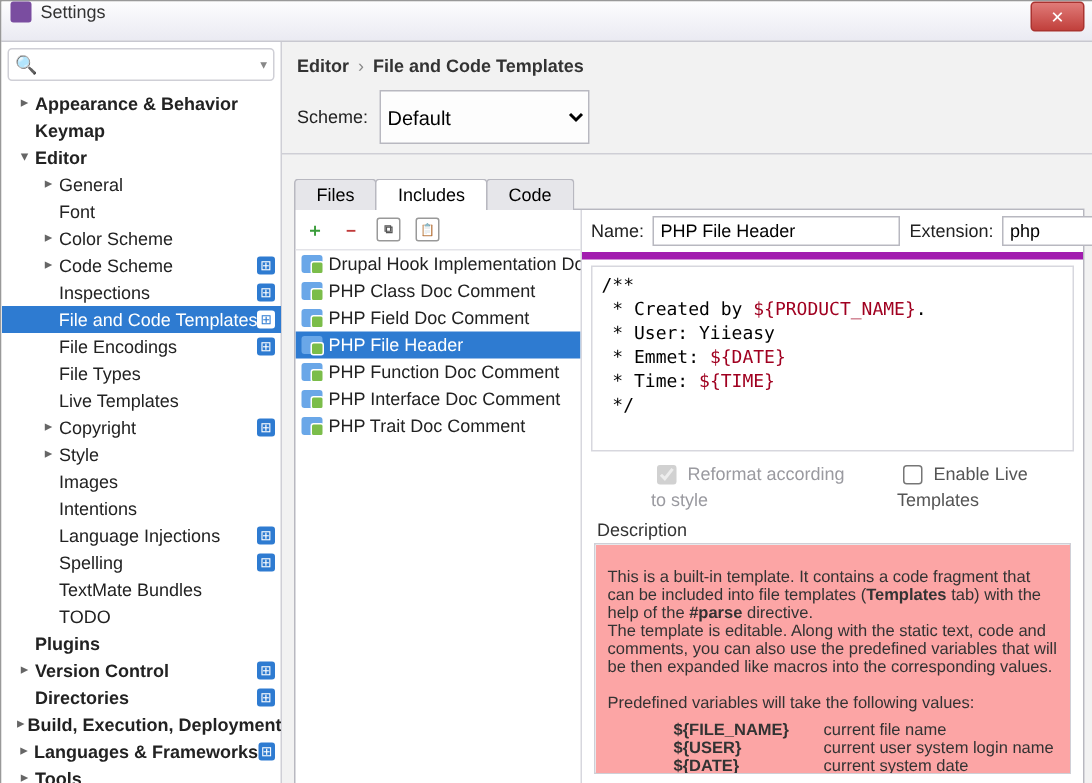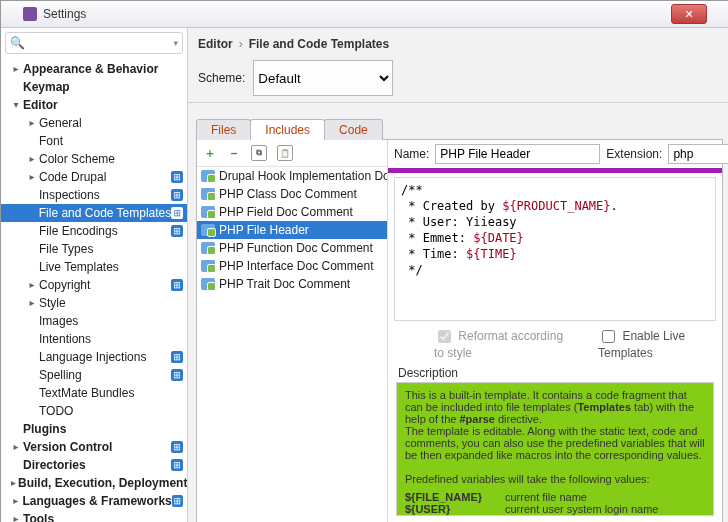--- a/index.html
+++ b/index.html
@@ -1,18 +1,18 @@
 <!DOCTYPE html>
 <html><head>
 <meta charset="utf-8">
 <style>
   html,body{margin:0;padding:0;font-family:"Segoe UI",Tahoma,sans-serif;font-size:12px;color:#222;background:#fff;height:100%;}
   .window{width:728px;height:522px;border:1px solid #999;box-shadow:0 0 4px rgba(0,0,0,.3);display:flex;flex-direction:column;background:#f2f2f2;}
   
-  .titlebar{height:26px;background:linear-gradient(#fdfdfe,#eaeaf2);border-bottom:1px solid #c8c8d0;display:flex;align-items:center;padding:0 22px;font-size:12px;}
+  .titlebar{height:26px;background:linear-gradient(#fdfdfe,#eaeaf2);border-bottom:1px solid #c8c8d0;display:flex;align-items:flex-start;padding:0 6px;font-size:12px;}
   .titlebar .appicon{width:14px;height:14px;background:#7a4da0;border-radius:2px;margin-right:6px;display:inline-block;}
   .titlebar .title{flex:1;color:#333;}
   .titlebar .close{width:34px;height:18px;background:linear-gradient(#e07b78,#c1403c);border:1px solid #aa3330;border-radius:3px;color:#fff;display:flex;align-items:center;justify-content:center;font-size:11px;cursor:pointer;}
   
   .body{flex:1;display:flex;min-height:0;}
   
   .left{width:186px;background:#fff;border-right:1px solid #cfcfd6;display:flex;flex-direction:column;}
   .searchbox{border:1px solid #cfcfd6;margin:4px;border-radius:3px;height:20px;display:flex;align-items:center;padding:0 4px;color:#888;}
   .searchbox .mag{font-size:12px;color:#888;margin-right:2px;}
   .tree{flex:1;overflow:auto;padding:2px 0;}
@@ -27,21 +27,21 @@
   .d1{padding-left:10px;} .d2{padding-left:26px;}
   
   .right{flex:1;display:flex;flex-direction:column;background:#f2f2f2;min-width:0;}
   .crumb{height:24px;display:flex;align-items:center;padding:4px 10px;font-weight:600;color:#333;}
   .crumb .sep{margin:0 6px;color:#888;font-weight:400;}
   .schemeRow{display:flex;align-items:center;gap:8px;padding:0 10px 6px 10px;font-size:12px;}
   .schemeRow select{width:140px;height:36px;border:1px solid #b8b8c0;background:#fdfdfd;}
   .editorArea{flex:1;display:flex;flex-direction:column;border-top:1px solid #cfcfd6;background:#f2f2f2;min-height:0;padding:0 6px 0 0;}
   
   .tabbar{display:flex;align-items:flex-end;height:26px;padding-left:8px;margin-top:10px;}
-  .tab{padding:3px 14px;border:1px solid #b8b8c0;border-bottom:none;background:#e6e6ea;margin-right:-1px;font-size:12px;color:#c2410c;cursor:pointer;position:relative;top:1px;border-radius:3px 3px 0 0;}
+  .tab{padding:3px 14px;border:1px solid #b8b8c0;border-bottom:none;background:#e6e6ea;margin-right:-1px;font-size:12px;color:#000000;cursor:pointer;position:relative;top:1px;border-radius:3px 3px 0 0;}
   .tab.active{background:#fff;z-index:2;}
   .tabContent{flex:1;border:1px solid #b8b8c0;background:#fff;margin:0 0 0 8px;display:flex;min-height:0;}
   
   .incLeft{width:190px;border-right:1px solid #d7d7de;display:flex;flex-direction:column;}
   .toolbar{height:22px;display:flex;align-items:center;gap:10px;padding:2px 6px;border-bottom:1px solid #e3e3e8;}
   .tb-btn{width:14px;height:14px;display:inline-flex;align-items:center;justify-content:center;font-weight:700;cursor:pointer;}
   .tb-add{color:#3a9c3a;} .tb-del{color:#c03a3a;}
   .tb-copy,.tb-paste{color:#555;border:1px solid #999;font-size:8px;border-radius:2px;width:14px;height:14px;}
   .incList{flex:1;overflow:hidden;}
   .incItem{display:flex;align-items:center;height:18px;padding:0 4px;gap:4px;white-space:nowrap;cursor:pointer;}
@@ -53,24 +53,24 @@
   .nameRow input[type=text]{height:18px;border:1px solid #b8b8c0;padding:0 4px;font-size:12px;}
   .nameField{flex:1;}
   .extField{width:70px;}
   .codeBox{flex:1;border:1px solid #d7d7de;margin:4px 6px;padding:4px 6px;font-family:Consolas,monospace;font-size:12px;line-height:16px;white-space:pre;overflow:auto;background:#fff;color:#000;}
   .codeBox .kw{color:#000;}
   .codeBox .var{color:#a00020;font-weight:400;text-align:center;}
   .optRow{display:flex;align-items:center;gap:30px;padding:2px 10px;color:#555;}
   .optRow input[type=checkbox]{margin-right:4px;vertical-align:middle;}
   .optRow .disabled{color:#9a9aa0;margin-left:36px;}
   .descTitle{padding:4px 10px 0 10px;font-size:12px;color:#333;}
-  .descBox{margin:2px 8px 6px 8px;border:1px solid #cfcfd6;background:#84cc16;padding:6px 8px;font-size:11px;color:#333;overflow:auto;flex:0 0 120px;}
+  .descBox{margin:2px 8px 6px 8px;border:1px solid #cfcfd6;background:#fca5a5;padding:16px 8px;font-size:11px;color:#333;overflow:auto;flex:0 0 120px;}
   .descBox b{font-weight:600;}
   .varTable{margin-top:6px;}
-  .varTable .row{display:flex;}
+  .varTable .row{display:flex;margin-left:44px;}
   .varTable .k{width:100px;color:#333;font-weight:600;}
   .varTable .v{flex:1;color:#333;}
 </style>
 </head>
 <body>
 
 <div class="window">
 
   <div class="titlebar">
     <span class="appicon"></span>
@@ -106,21 +106,21 @@
           <div class="tree-item d2">
             <span class="arrow none">▸</span>
             <span class="lbl">Font</span>
           </div>
           <div class="tree-item d2">
             <span class="arrow">▸</span>
             <span class="lbl">Color Scheme</span>
           </div>
           <div class="tree-item d2">
             <span class="arrow">▸</span>
-            <span class="lbl">Code Drupal</span>
+            <span class="lbl">Code Scheme</span>
             <span class="badge">⊞</span>
           </div>
           <div class="tree-item d2">
             <span class="arrow none">▸</span>
             <span class="lbl">Inspections</span>
             <span class="badge">⊞</span>
           </div>
           <div class="tree-item d2 selected">
             <span class="arrow none">▸</span>
             <span class="lbl">File and Code Templates</span>

